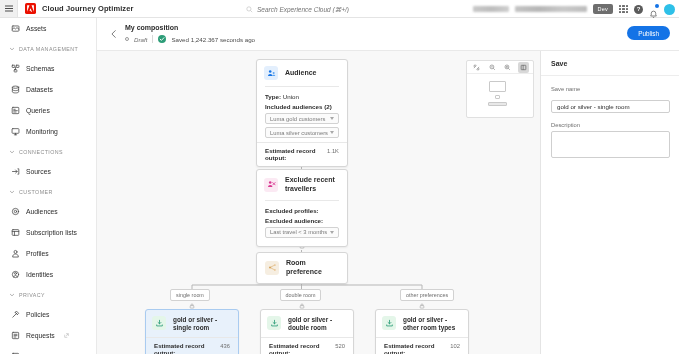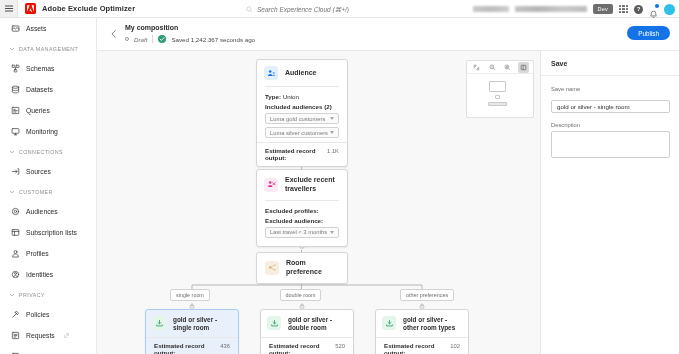--- a/index.html
+++ b/index.html
@@ -175,21 +175,21 @@
 <div class="appbar">
   <div class="hamburger">
       <span></span>
     </div>
   <div class="adobe-logo">
     <svg width="11" height="11" viewBox="0 0 12 12">
         <rect width="12" height="12" rx="2" fill="#eb1000"></rect>
         <path d="M7.1 2.4h2.6v7.2L7.1 2.4zM4.9 2.4H2.3v7.2l2.6-7.2zM6 5.6l1.7 4h-1.1l-.5-1.25H4.9L6 5.6z" fill="#fff"></path>
       </svg>
   </div>
-  <div class="app-title">Adobe Exclude Optimizer</div>
+  <div class="app-title">Cloud Journey Optimizer</div>
 
   <div class="search-wrap">
     <svg class="search-ico" viewBox="0 0 12 12">
         <circle cx="5" cy="5" r="3.6" fill="none" stroke="#8a8a8a" stroke-width="1.1"></circle>
         <line x1="7.7" y1="7.7" x2="10.6" y2="10.6" stroke="#8a8a8a" stroke-width="1.1"></line>
       </svg>
     <input class="search-input" value="" placeholder="Search Experience Cloud (⌘+/)" style="">
   </div>
 
   <div class="appbar-right">

